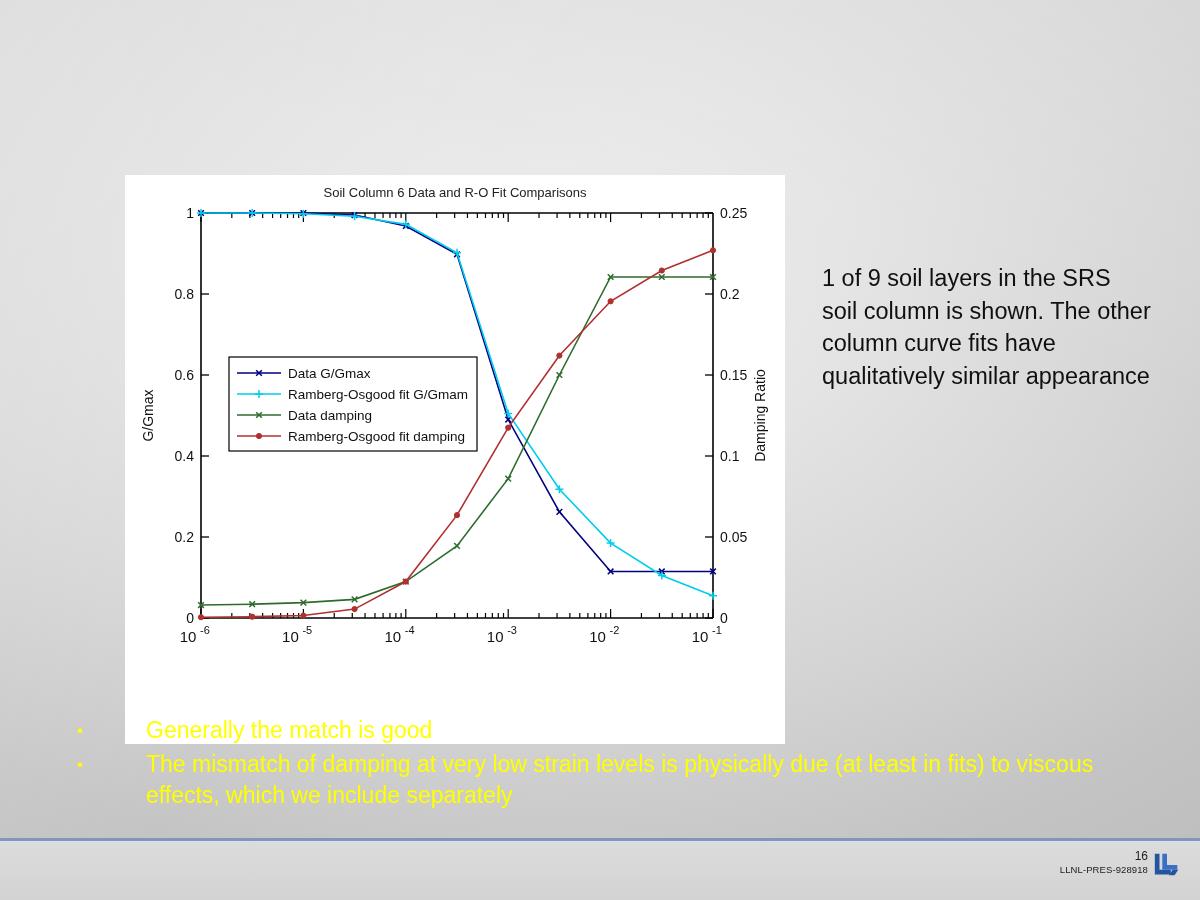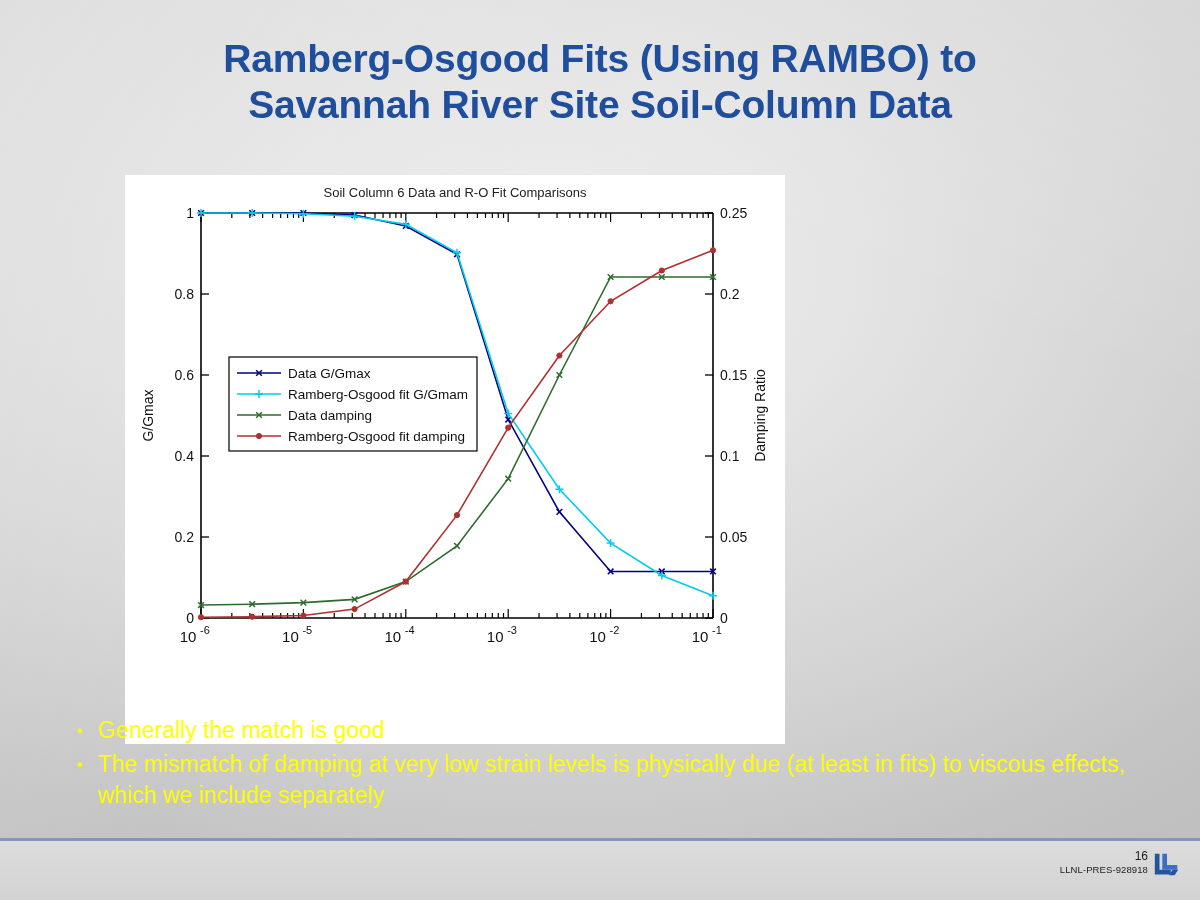--- a/index.html
+++ b/index.html
@@ -53,21 +53,21 @@
     z-index:5;
   }
 
   
   .bullets{
     position:absolute; left:62px; top:715px; width:1090px;
     color:#FFFF00; font-size:23px; line-height:31px; z-index:5;
   }
   .bullet-row{ display:flex; align-items:flex-start; margin-bottom:3px; }
   .bullet-dot{ width:36px; flex:0 0 36px; text-align:center; font-size:17px; line-height:31px; }
-  .bullet-txt{ flex:1 1 auto; }
+  .bullet-txt{ flex:1 1 auto;margin-left:48px; }
 
   
   .footer-rule{
     position:absolute; left:0; right:0; top:838px; height:3px;
     background:#7f97bb; z-index:6;
   }
   .footer-bar{
     position:absolute; left:0; right:0; top:841px; bottom:0;
     background:linear-gradient(180deg,#dcdcdc 0%, #d3d3d3 100%);
     z-index:5;
@@ -84,24 +84,20 @@
   .footer-meta{ text-align:right; margin-right:4px;margin-left:16px; }
   .footer-page{ font-size:12px; color:#222; line-height:13px; }
   .footer-pres{ font-size:9.5px; color:#222; line-height:13px; letter-spacing:0.1px; }
   .llnl-logo{ width:30px; height:30px; }
 </style>
 </head>
 <body>
 
 <div class="slide">
 
-  <div class="title">
-    <span class="ln">Ramberg-Osgood Fits (Using RAMBO) to</span>
-    <span class="ln">Savannah River Site Soil-Column Data</span>
-  </div>
 
   <div class="chart-panel">
     <div class="plot-title">Soil Column 6 Data and R-O Fit Comparisons</div>
     <div class="svg-wrap">
       <svg id="chart-svg" width="660" height="497" viewBox="0 0 660 497">
           <line x1="76" y1="38" x2="76" y2="443" stroke="#000" stroke-width="1.6"></line>
           <line x1="588" y1="38" x2="588" y2="443" stroke="#000" stroke-width="1.6"></line>
           <line x1="76" y1="443" x2="588" y2="443" stroke="#000" stroke-width="1.6"></line>
           <line x1="76" y1="38" x2="588" y2="38" stroke="#000" stroke-width="1.6"></line>
           <line x1="76" y1="443" x2="76" y2="434" stroke="#000" stroke-width="1.2"></line>
@@ -349,20 +345,21 @@
             <line x1="134" y1="236" x2="134" y2="244" stroke="#2E6B2E" stroke-width="1.5" transform="rotate(45 134 240)"></line>
             <text x="163" y="245" font-size="13.5" font-family="&quot;Liberation Sans&quot;, sans-serif" fill="#111">Data damping</text>
             <line x1="112" y1="261" x2="156" y2="261" stroke="#B03030" stroke-width="1.6"></line>
             <circle cx="134" cy="261" r="2.6" fill="#B03030" stroke="#B03030"></circle>
             <text x="163" y="266" font-size="13.5" font-family="&quot;Liberation Sans&quot;, sans-serif" fill="#111">Ramberg-Osgood fit damping</text>
           </g>
         </svg>
     </div>
   </div>
 
+  <div class="body-text">1 of 9 soil layers in the SRS soil column is shown.  The other column curve fits have qualitatively similar appearance</div>
 
   <div class="bullets">
     <div class="bullet-row">
       <span class="bullet-dot">•</span>
       <span class="bullet-txt">Generally the match is good</span>
     </div>
     <div class="bullet-row">
       <span class="bullet-dot">•</span>
       <span class="bullet-txt">The mismatch of damping at very low strain levels is physically due (at least in fits) to viscous effects, which we include separately</span>
     </div>

